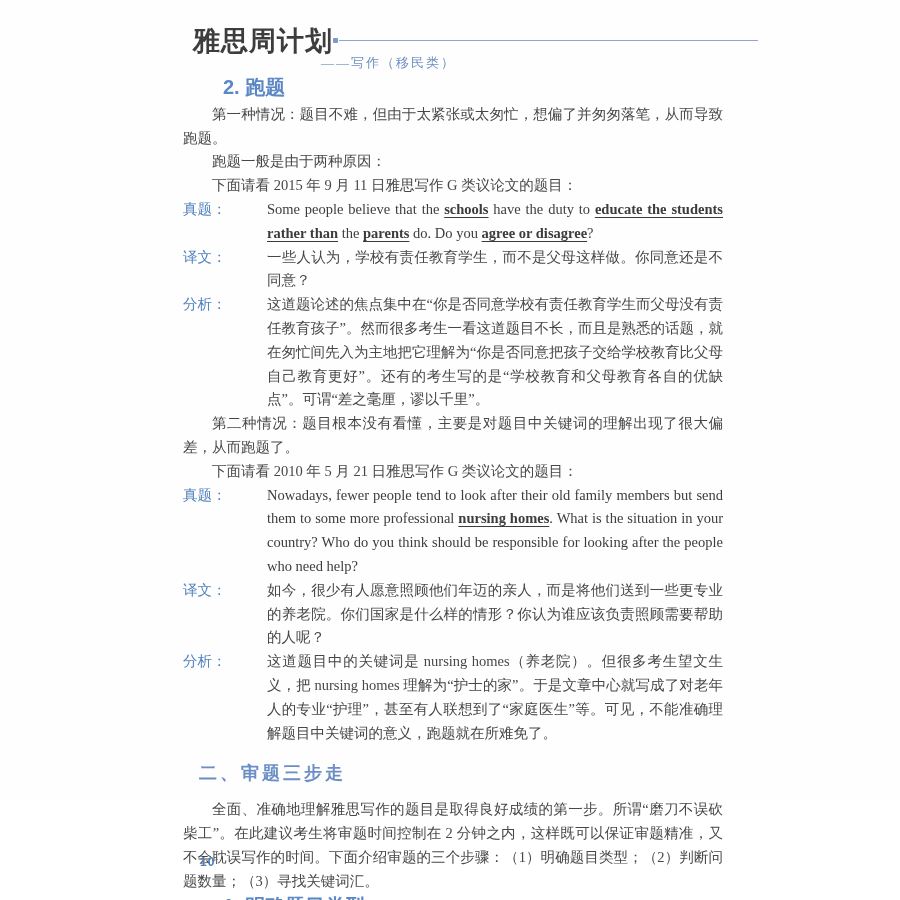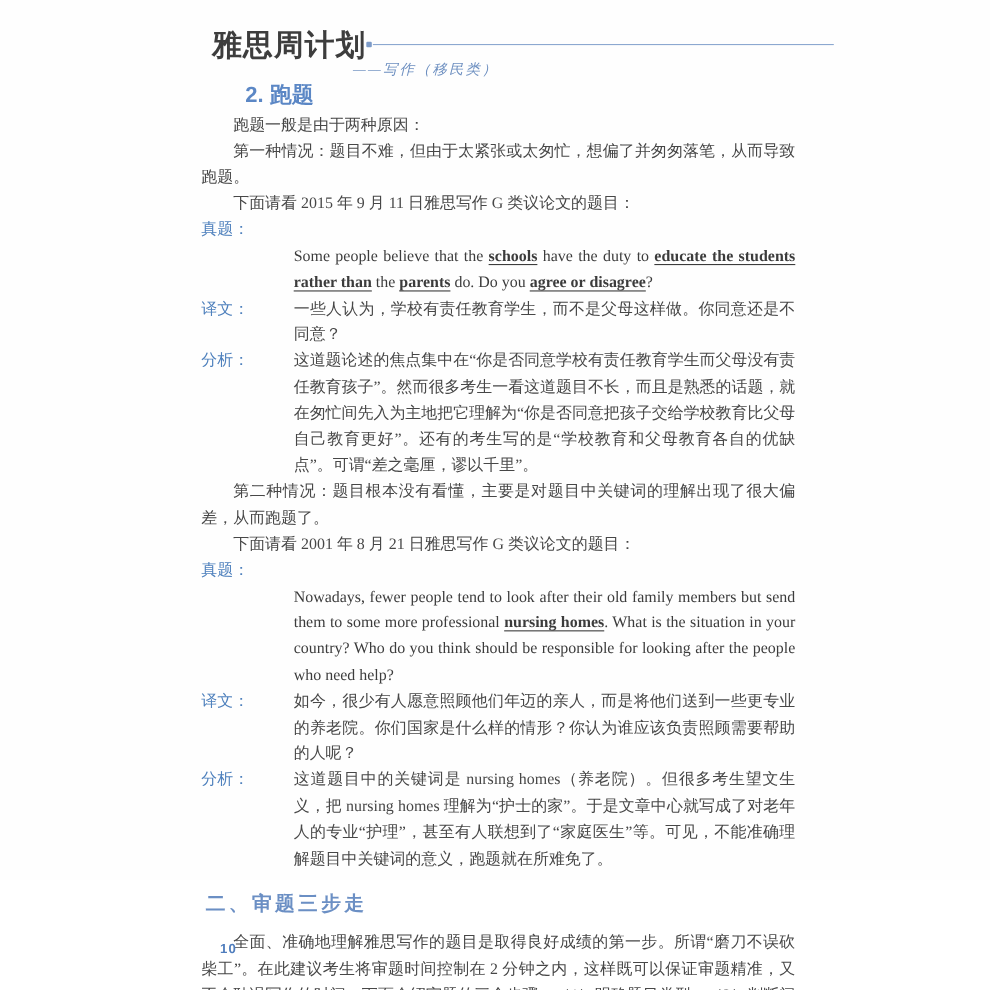--- a/index.html
+++ b/index.html
@@ -16,43 +16,43 @@
   .book-title{
     margin:0;font-family:"Liberation Sans","DejaVu Sans",sans-serif;
     font-size:27px;font-weight:bold;color:#3d3d3d;letter-spacing:1px;line-height:30px;
     white-space:nowrap;
   }
   .rule-wrap{flex:1;display:flex;align-items:center;margin-top:12px;}
   .rule-dot{width:5px;height:5px;background:#7d9bc8;border-radius:1px;margin-right:1px;}
   .rule{flex:1;height:0;border-top:1.5px solid #8ca8d0;}
   .book-subtitle{
     margin:-2px 0 0 128px;
-    font-style:italic;font-size:13px;color:#6d8fc0;letter-spacing:2px;
+    font-size:13px;color:#6d8fc0;letter-spacing:2px;
   }
 
   
   .content{
     position:absolute;left:183px;top:74px;width:540px;
     font-size:14.5px;line-height:23.8px;text-align:justify;
   }
   .para{margin:0;text-indent:2em;}
   .h-blue-sm{
     margin:2px 0 3px 0;text-indent:2em;font-weight:600;
     color:#5b87c5;font-size:20px;
     font-family:"Liberation Sans","DejaVu Sans",sans-serif;
   }
   .h-blue-lg{
-    margin:17px 0 12px 4px;font-weight:bold;color:#6b8fc4;
+    margin:17px 0 12px 16px;font-weight:bold;color:#6b8fc4;
     font-size:18px;letter-spacing:3px;
     font-family:"Liberation Sans","DejaVu Sans",sans-serif;
   }
   .labeled{display:flex;gap:40px;}
   .lab{flex:0 0 44px;color:#4f81bd;white-space:nowrap;}
   .ltext{flex:1;}
-  .en{font-family:"Liberation Serif","DejaVu Serif",serif;color:#3c3c3c;margin-top:24px;}
+  .en{font-family:"Liberation Serif","DejaVu Serif",serif;color:#3c3c3c;}
   .seg-bu{font-weight:bold;text-decoration:underline;text-underline-offset:3px;}
   .kai{font-style:italic;}
 
   
   .pageno{
     position:absolute;left:200px;top:855px;
     font-family:"Liberation Sans","DejaVu Sans",sans-serif;
     font-weight:bold;font-size:12px;color:#4f7dbd;letter-spacing:1px;
   }
 </style>
@@ -69,41 +69,41 @@
         <span class="rule"></span>
       </div>
     </div>
     <div class="book-subtitle">——写作（移民类）</div>
   </header>
 
   <main class="content">
 
     <h2 class="h-blue-sm">2. 跑题</h2>
 
+    <p class="para">第一种情况：题目不难，但由于太紧张或太匆忙，想偏了并匆匆落笔，从而导致跑题。</p>
     <p class="para">跑题一般是由于两种原因：</p>
-    <p class="para">第一种情况：题目不难，但由于太紧张或太匆忙，想偏了并匆匆落笔，从而导致跑题。</p>
     <p class="para">下面请看 2015 年 9 月 11 日雅思写作 G 类议论文的题目：</p>
 
     <div class="labeled">
       <span class="lab">真题：</span>
       <span class="ltext en"><span>Some people believe that the </span><span class="seg-bu">schools</span><span> have the duty to </span><span class="seg-bu">educate the students rather than</span><span> the </span><span class="seg-bu">parents</span><span> do. Do you </span><span class="seg-bu">agree or disagree</span><span>?</span></span>
     </div>
 
     <div class="labeled">
       <span class="lab">译文：</span>
       <span class="ltext">一些人认为，学校有责任教育学生，而不是父母这样做。你同意还是不同意？</span>
     </div>
 
     <div class="labeled">
       <span class="lab">分析：</span>
       <span class="ltext">这道题论述的焦点集中在“你是否同意学校有责任教育学生而父母没有责任教育孩子”。然而很多考生一看这道题目不长，而且是熟悉的话题，就在匆忙间先入为主地把它理解为“你是否同意把孩子交给学校教育比父母自己教育更好”。还有的考生写的是“学校教育和父母教育各自的优缺点”。可谓“差之毫厘，谬以千里”。</span>
     </div>
 
     <p class="para">第二种情况：题目根本没有看懂，主要是对题目中关键词的理解出现了很大偏差，从而跑题了。</p>
-    <p class="para">下面请看 2001 年 8 月 21 日雅思写作 G 类议论文的题目：</p>
+    <p class="para">下面请看 2010 年 5 月 21 日雅思写作 G 类议论文的题目：</p>
 
     <div class="labeled">
       <span class="lab">真题：</span>
       <span class="ltext en"><span>Nowadays, fewer people tend to look after their old family members but send them to some more professional </span><span class="seg-bu">nursing homes</span><span>. What is the situation in your country? Who do you think should be responsible for looking after the people who need help?</span></span>
     </div>
 
     <div class="labeled">
       <span class="lab">译文：</span>
       <span class="ltext">如今，很少有人愿意照顾他们年迈的亲人，而是将他们送到一些更专业的养老院。你们国家是什么样的情形？你认为谁应该负责照顾需要帮助的人呢？</span>
     </div>

